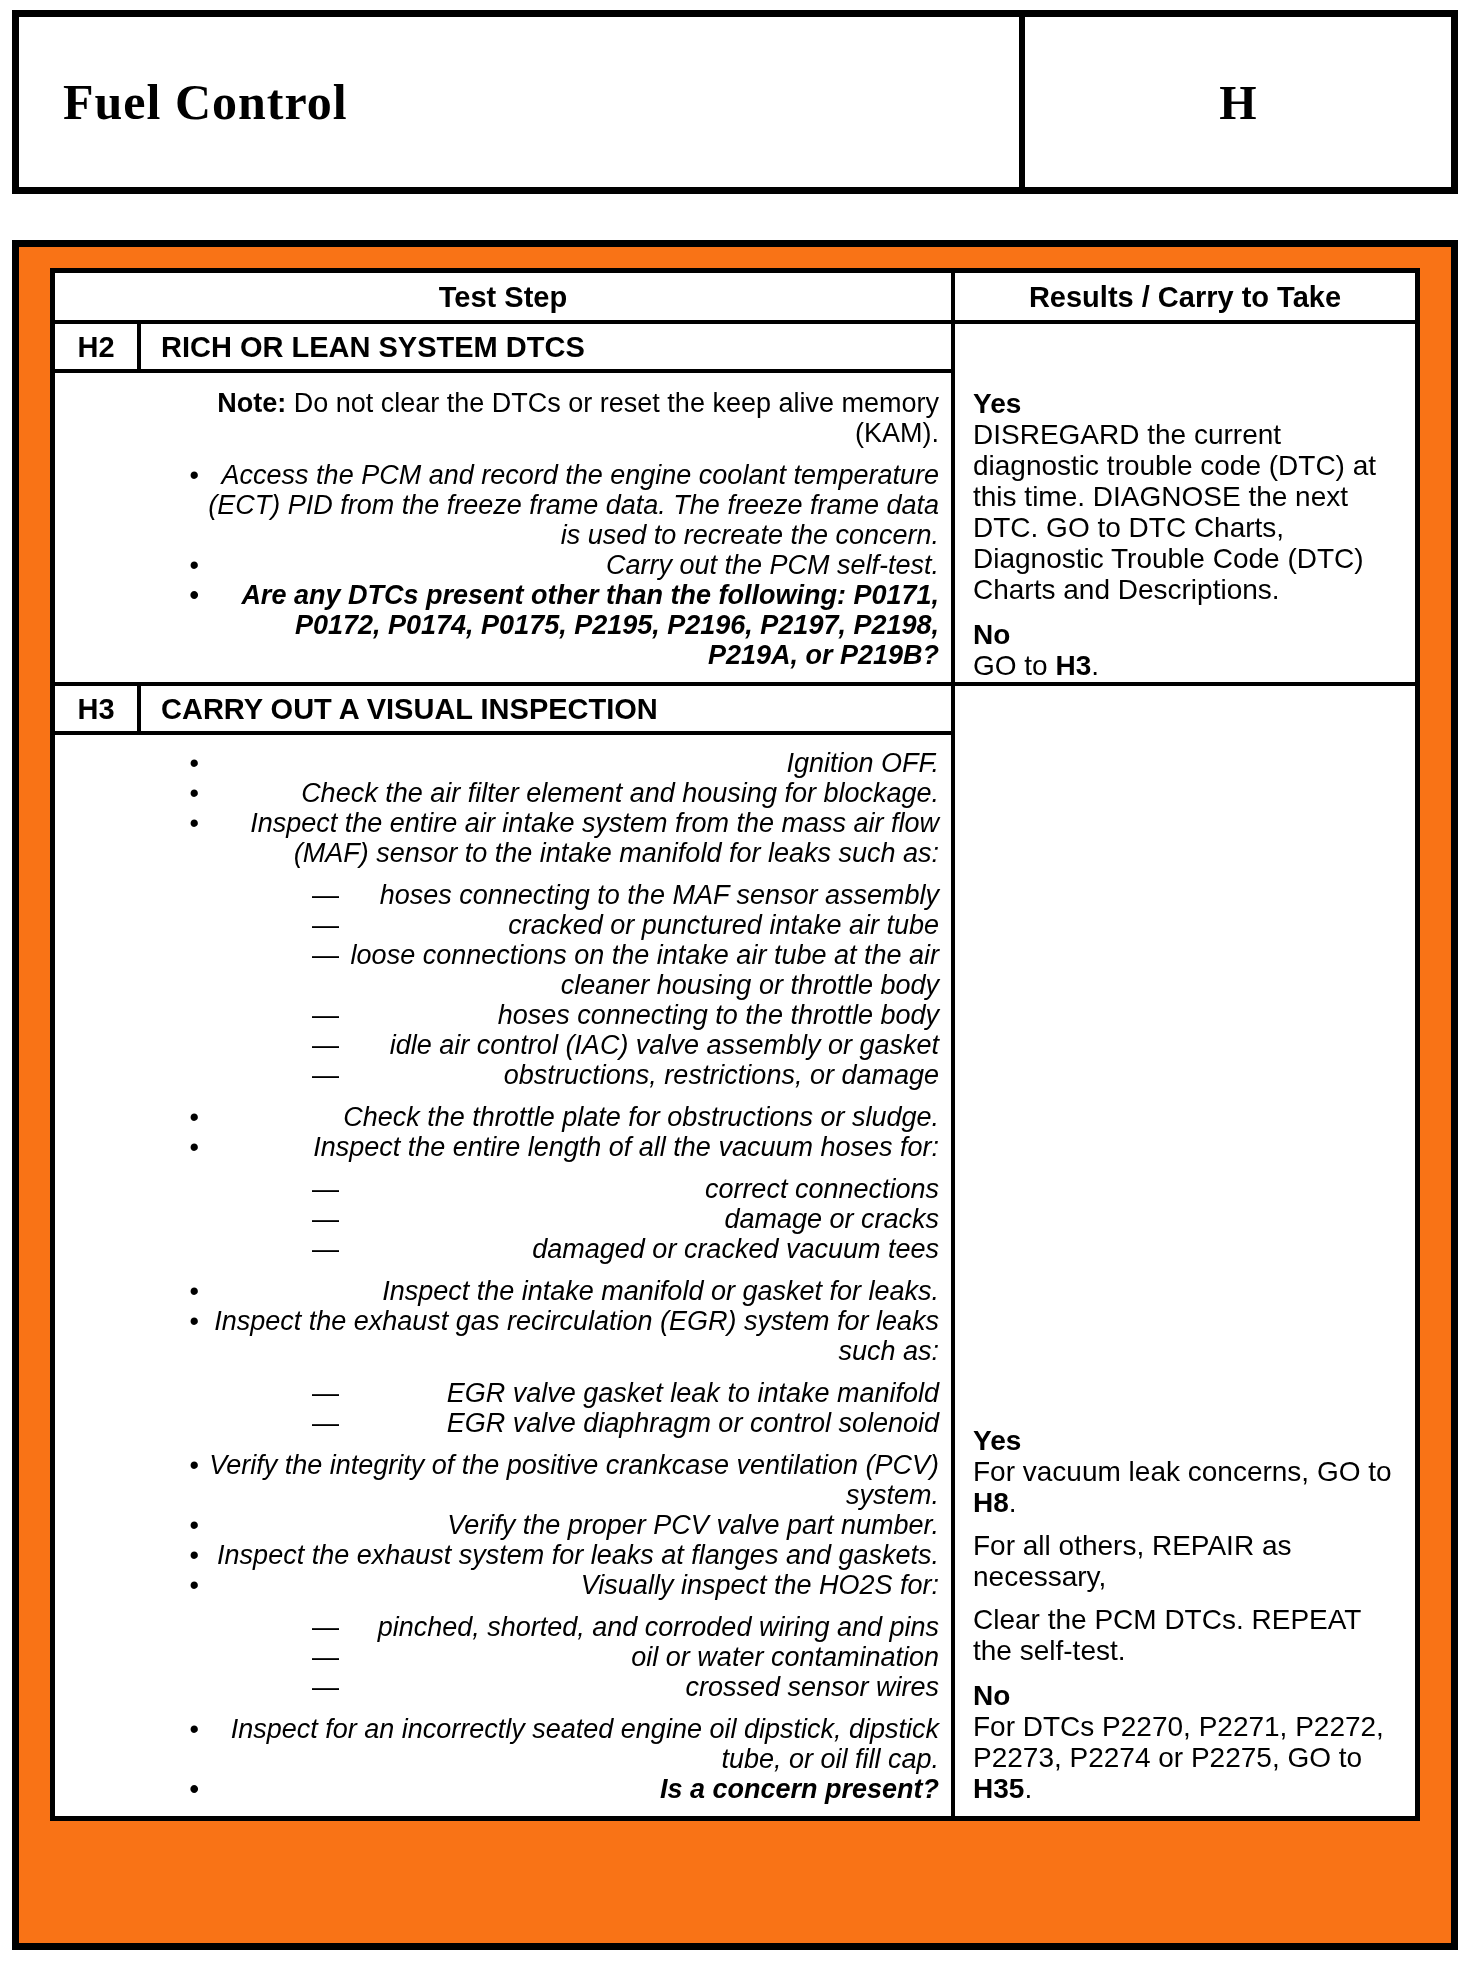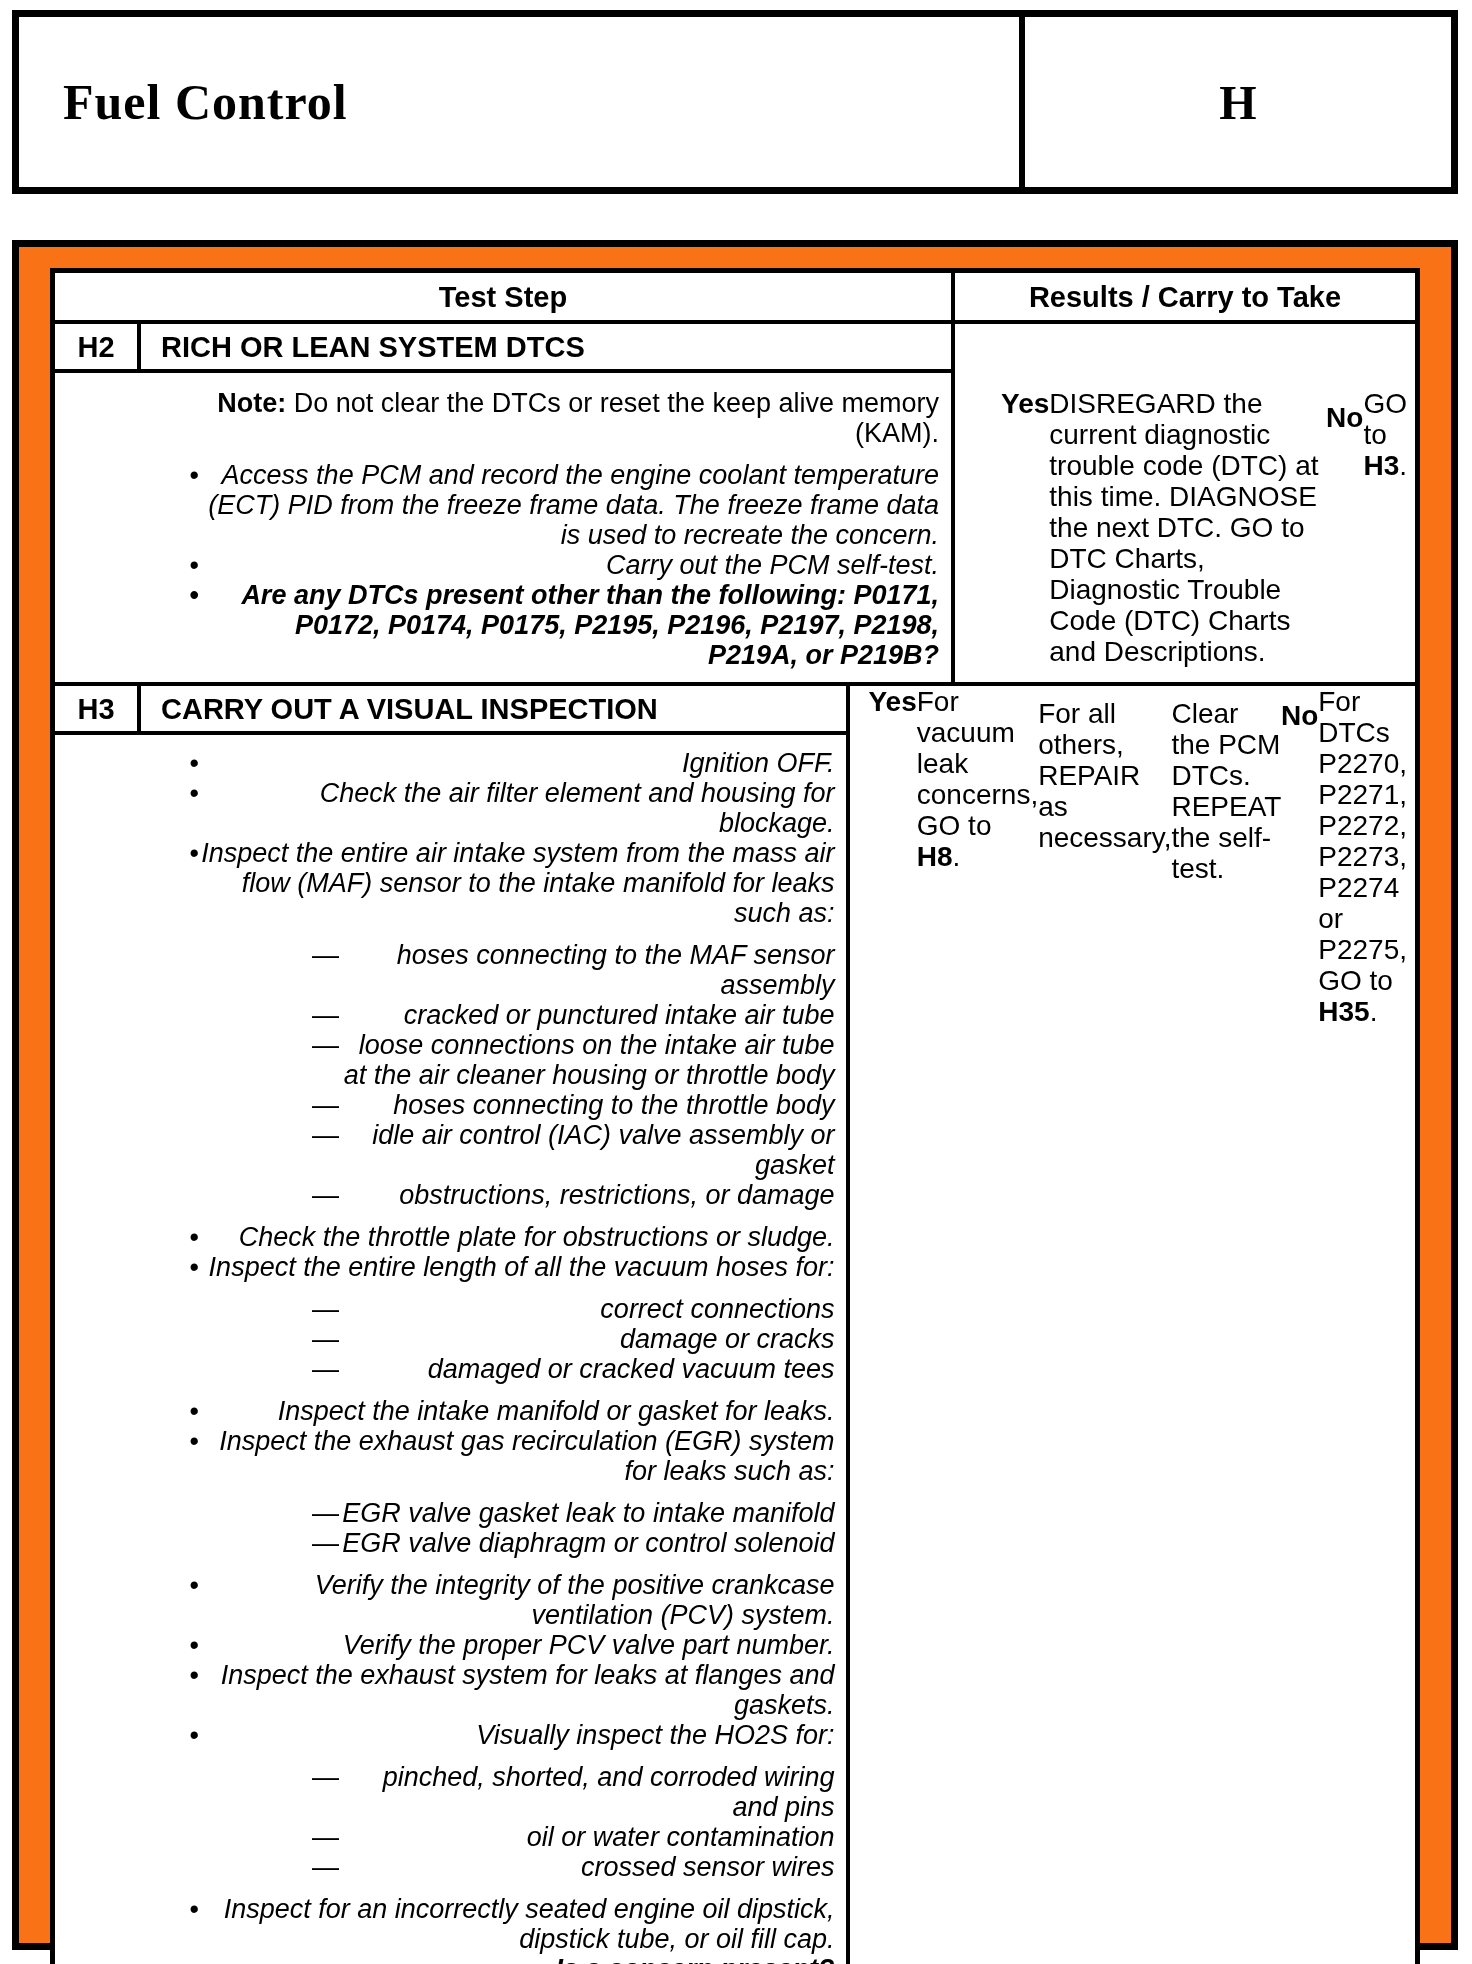--- a/index.html
+++ b/index.html
@@ -21,42 +21,42 @@
 
   
   .steps-table{position:absolute;left:31px;top:21px;width:1370px;
                border:5px solid #000;box-sizing:border-box;background:#fff;}
   .row-head{display:flex;border-bottom:4px solid #000;}
   .th-left{width:900px;border-right:4px solid #000;box-sizing:border-box;
            text-align:center;font-weight:bold;font-size:29px;line-height:32px;padding:8px 0 7px;}
   .th-right{flex:1;text-align:center;font-weight:bold;font-size:29px;line-height:32px;padding:8px 0 7px;}
 
   .step-block{display:flex;align-items:stretch;}
-  .step-block.h2{border-bottom:4px solid #000;min-height:336px;gap:28px;}
+  .step-block.h2{border-bottom:4px solid #000;min-height:336px;}
   .step-left{width:900px;border-right:4px solid #000;box-sizing:border-box;
              display:flex;flex-direction:column;}
   .step-title-row{display:flex;border-bottom:4px solid #000;}
   .step-id{width:86px;border-right:4px solid #000;box-sizing:border-box;
            text-align:center;font-weight:bold;font-size:29px;line-height:34px;padding:6px 0 5px;}
   .step-title{flex:1;font-weight:bold;font-size:29px;line-height:34px;padding:6px 0 5px 20px;}
   .step-body{flex:1;padding:13px 12px 12px 0;font-size:27px;line-height:30px;text-align:right;}
 
   .note{margin:2px 0 12px 0;padding-left:100px;}
   .b{font-weight:bold;}
 
   .li{display:flex;padding-left:100px;}
   .li .marker{width:44px;flex:none;}
   .li .txt{flex:1;font-style:italic;}
   .li.bold{font-weight:bold;}
   .subgroup{margin:12px 0 12px 0;}
   .li.sub{padding-left:220px;}
   .li.sub .marker{width:64px;}
 
   .step-right{flex:1;box-sizing:border-box;padding:0 8px 0 18px;
-              font-size:28px;line-height:31px;display:flex;flex-direction:row;}
+              font-size:28px;line-height:31px;display:flex;flex-direction:column;}
   .step-right.top{padding-top:64px;}
   .step-right.bottom{justify-content:flex-end;padding-bottom:12px;}
   .res-label{font-weight:bold;margin:14px 0 0 0;}
   .res-p{margin:12px 0 0 0;}
   .step-right > :first-child{margin-top:0;}
   .res-label + .res-p{margin-top:0;}
   .ref{font-weight:bold;}
 </style>
 </head>
 <body>

